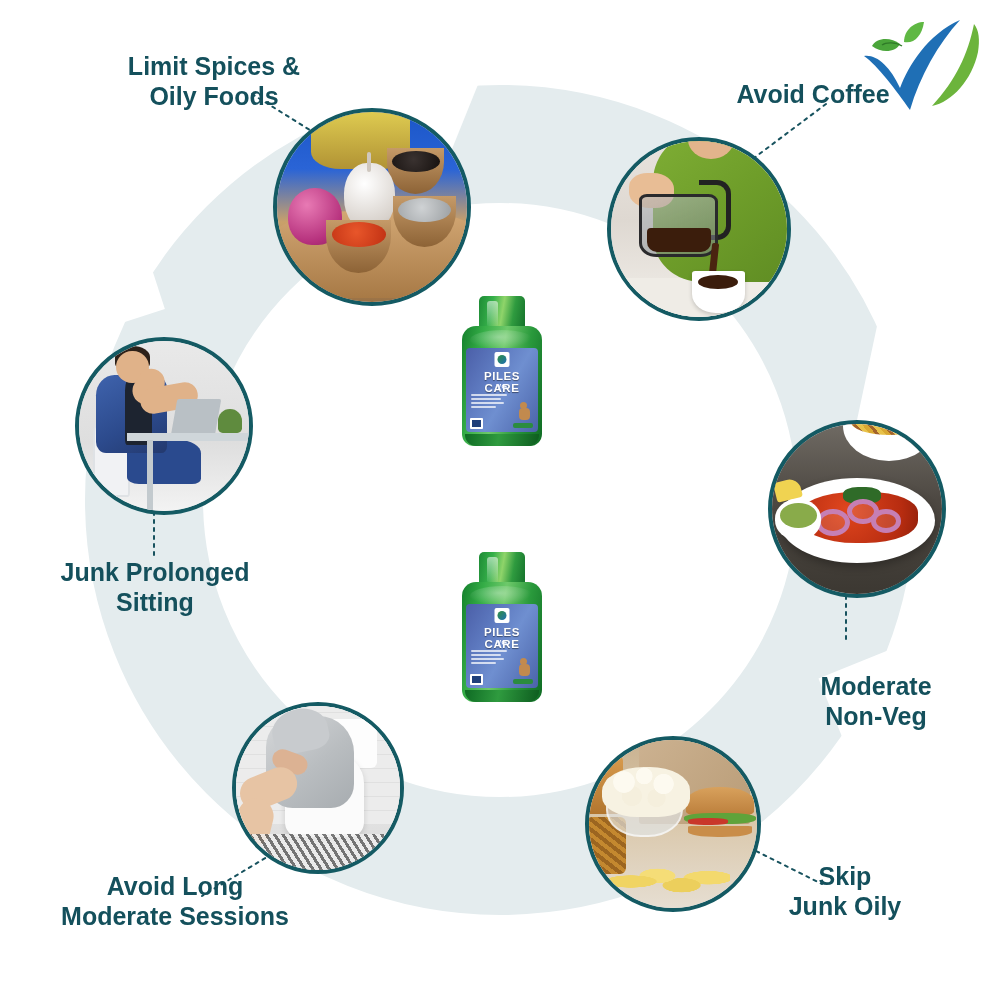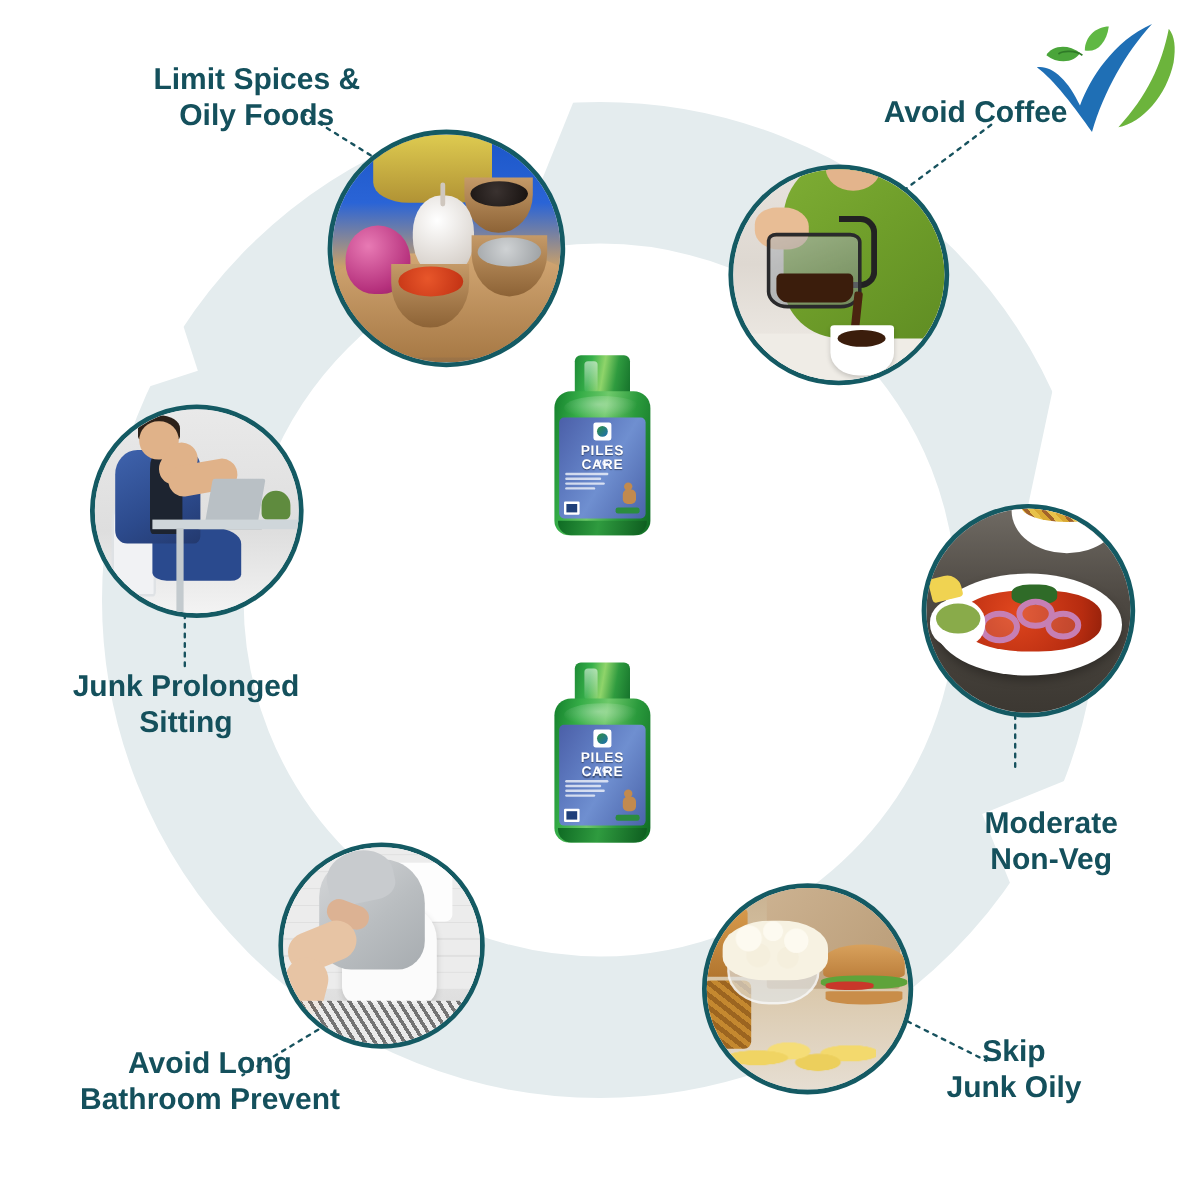--- a/index.html
+++ b/index.html
@@ -377,21 +377,21 @@
         <div class="toilet"></div>
         <div class="robe"></div>
         <div class="hood"></div>
         <div class="arm"></div>
         <div class="leg"></div>
         <div class="leg2"></div>
         <div class="rug"></div>
       </div>
     </div>
     <div class="habit-label ta-c" style="left:25px;top:872px;width:300px;">Avoid Long
-Bathroom Prevent</div>
+Moderate Sessions</div>
   </div>
 
 
   <div class="bottle top">
     <div class="cap"></div>
     <div class="body"></div>
     <div class="shoulder"></div>
     <div class="base"></div>
     <div class="label">
       <div class="brandmark"></div>

